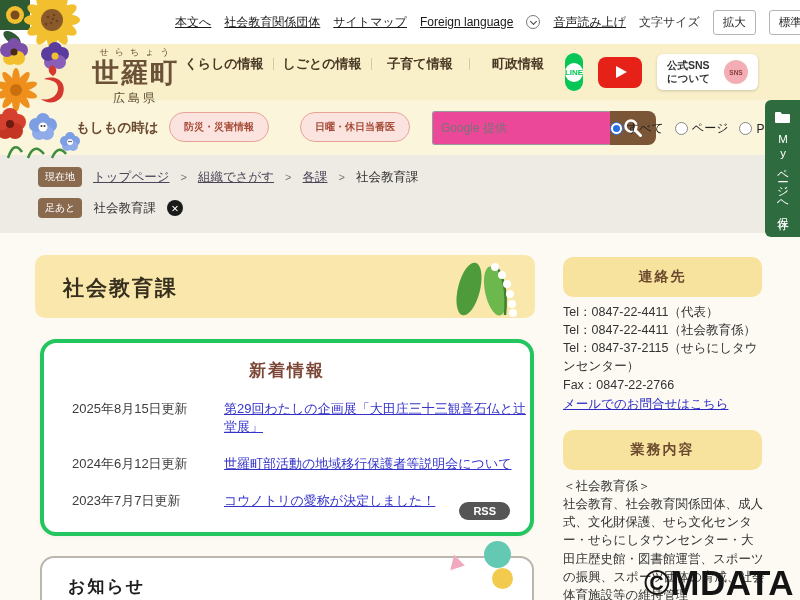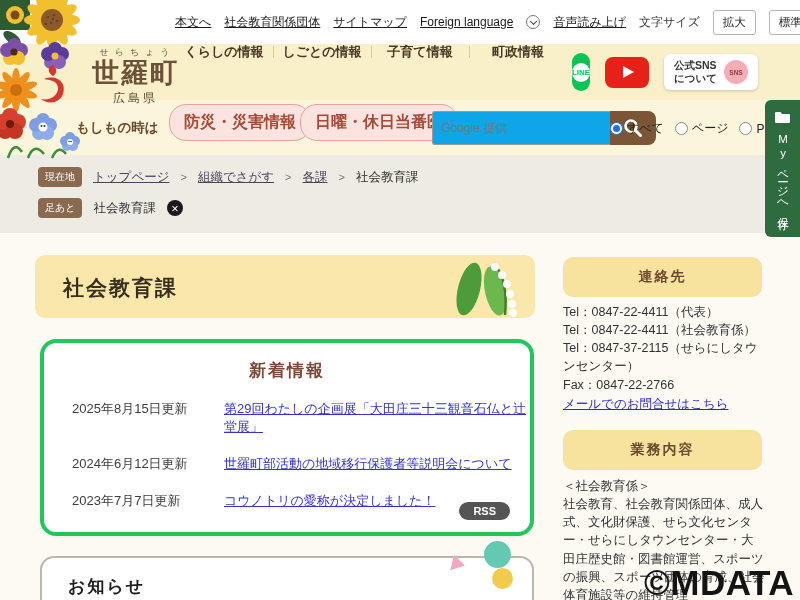--- a/index.html
+++ b/index.html
@@ -26,41 +26,41 @@
   .ubtn { font-size:11.5px; padding:4px 9px; border:1px solid #b5b5b5; border-radius:3px; background:#fff; color:#222; cursor:pointer; white-space:nowrap; }
 
   
   .logo { position:absolute; left:36px; top:46px; display:flex; align-items:flex-end; gap:22px; z-index:6; }
   .logo-text { text-align:center; }
   .furigana { font-size:9px; letter-spacing:6px; color:#6B5138; margin-left:4px; }
   .town-name { font-size:27px; font-weight:bold; color:#6B5138; line-height:1.1; letter-spacing:2px; }
   .pref-name { font-size:12px; color:#5F4B33; margin-top:1px; letter-spacing:3px; }
 
   
-  .main-nav { position:absolute; left:175px; top:32px; width:392px; height:40px; display:flex;justify-content:flex-end; }
+  .main-nav { position:absolute; left:175px; top:44px; width:392px; height:40px; display:flex;justify-content:flex-end; }
   .nav-item { flex:1; display:flex; align-items:center; justify-content:center; font-size:13px; font-weight:bold; color:#473723; cursor:pointer; position:relative; }
   .nav-item + .nav-item::before { content:""; position:absolute; left:0; top:14px; bottom:14px; width:1px; background:#D8C9A5; }
 
   
   .sns-area { position:absolute; right:42px; top:53px; display:flex; align-items:center; gap:15px; }
   .line-btn { width:18px; height:38px; background:#06C755; border-radius:15px; display:flex; align-items:center; justify-content:center; cursor:pointer; }
   .line-bubble { width:28px; height:19px; background:#fff; border-radius:9px; display:flex; align-items:center; justify-content:center; font-size:8px; font-weight:bold; color:#06C755; }
   .yt-btn { width:44px; height:31px; background:#E62117; border-radius:8px; display:flex; align-items:center; justify-content:center; cursor:pointer; }
   .yt-tri { width:0; height:0; border-left:11px solid #fff; border-top:6.5px solid transparent; border-bottom:6.5px solid transparent; margin-left:2px; }
-  .sns-official { background:#fff; border-radius:6px; padding:5px 10px; display:flex; align-items:center; gap:7px; box-shadow:0 1px 3px rgba(0,0,0,0.18); cursor:pointer; }
+  .sns-official { background:#fff; border-radius:6px; padding:5px 10px; display:flex; align-items:center; gap:14px; box-shadow:0 1px 3px rgba(0,0,0,0.18); cursor:pointer; }
   .sns-official-text { font-size:10.5px; font-weight:bold; color:#333; line-height:1.25; }
   .sns-badge { width:24px; height:24px; border-radius:50%; background:#F2AEB4; color:#8A4040; font-size:6.5px; font-weight:bold; display:flex; align-items:center; justify-content:center; }
 
   
   .quick-label { position:absolute; left:76px; top:119px; font-size:13.5px; font-weight:bold; color:#6B4A2F; z-index:6; }
-  .pill { position:absolute; top:104px; padding:7px 14px; background:#FBE3DF; border:1.5px solid #E9A396; border-radius:17px; font-size:16px; font-weight:bold; color:#A64B37; cursor:pointer; white-space:nowrap; }
+  .pill { position:absolute; top:112px; padding:7px 14px; background:#FBE3DF; border:1.5px solid #E9A396; border-radius:17px; font-size:10px; font-weight:bold; color:#A64B37; cursor:pointer; white-space:nowrap; }
   .pill-1 { left:169px; }
   .pill-2 { left:300px; }
   .searchbox { position:absolute; left:432px; top:111px; display:flex; height:34px; }
-  .searchbox input { width:178px; height:34px; border:1px solid #9a9a9a; border-right:none; border-radius:3px 0 0 3px; padding:0 8px; font-size:12px; color:#333; background:#0ea5e9; outline:none; }
+  .searchbox input { width:178px; height:34px; border:1px solid #9a9a9a; border-right:none; border-radius:3px 0 0 3px; padding:0 8px; font-size:12px; color:#333; background:#ec4899; outline:none; }
   .search-btn { width:46px; height:34px; background:#7A5536; border:none; border-radius:0 8px 8px 0; display:flex; align-items:center; justify-content:center; cursor:pointer; }
   .radio-group { position:absolute; left:700px; top:120px; display:flex; gap:11px; font-size:12px; color:#222; align-items:center; transform:translateX(-90px); }
   .radio-opt { display:flex; align-items:center; gap:4px; cursor:pointer; white-space:nowrap; }
   .radio { width:13px; height:13px; border:1.5px solid #8a8a8a; border-radius:50%; display:inline-block; position:relative; background:#fff; }
   .radio.checked { border-color:#2A6DE0; }
   .radio.checked::after { content:""; position:absolute; inset:2px; background:#2A6DE0; border-radius:50%; }
 
   
   .mypage-tab { position:absolute; right:0; top:100px; width:35px; height:137px; background:#2E6B3F; border-radius:6px 0 0 6px; display:flex; flex-direction:column; align-items:center; padding-top:11px; cursor:pointer; z-index:7; }
   .mypage-text { writing-mode:vertical-rl; text-orientation:upright; color:#fff; font-size:11.5px; letter-spacing:2px; margin-top:9px; }

